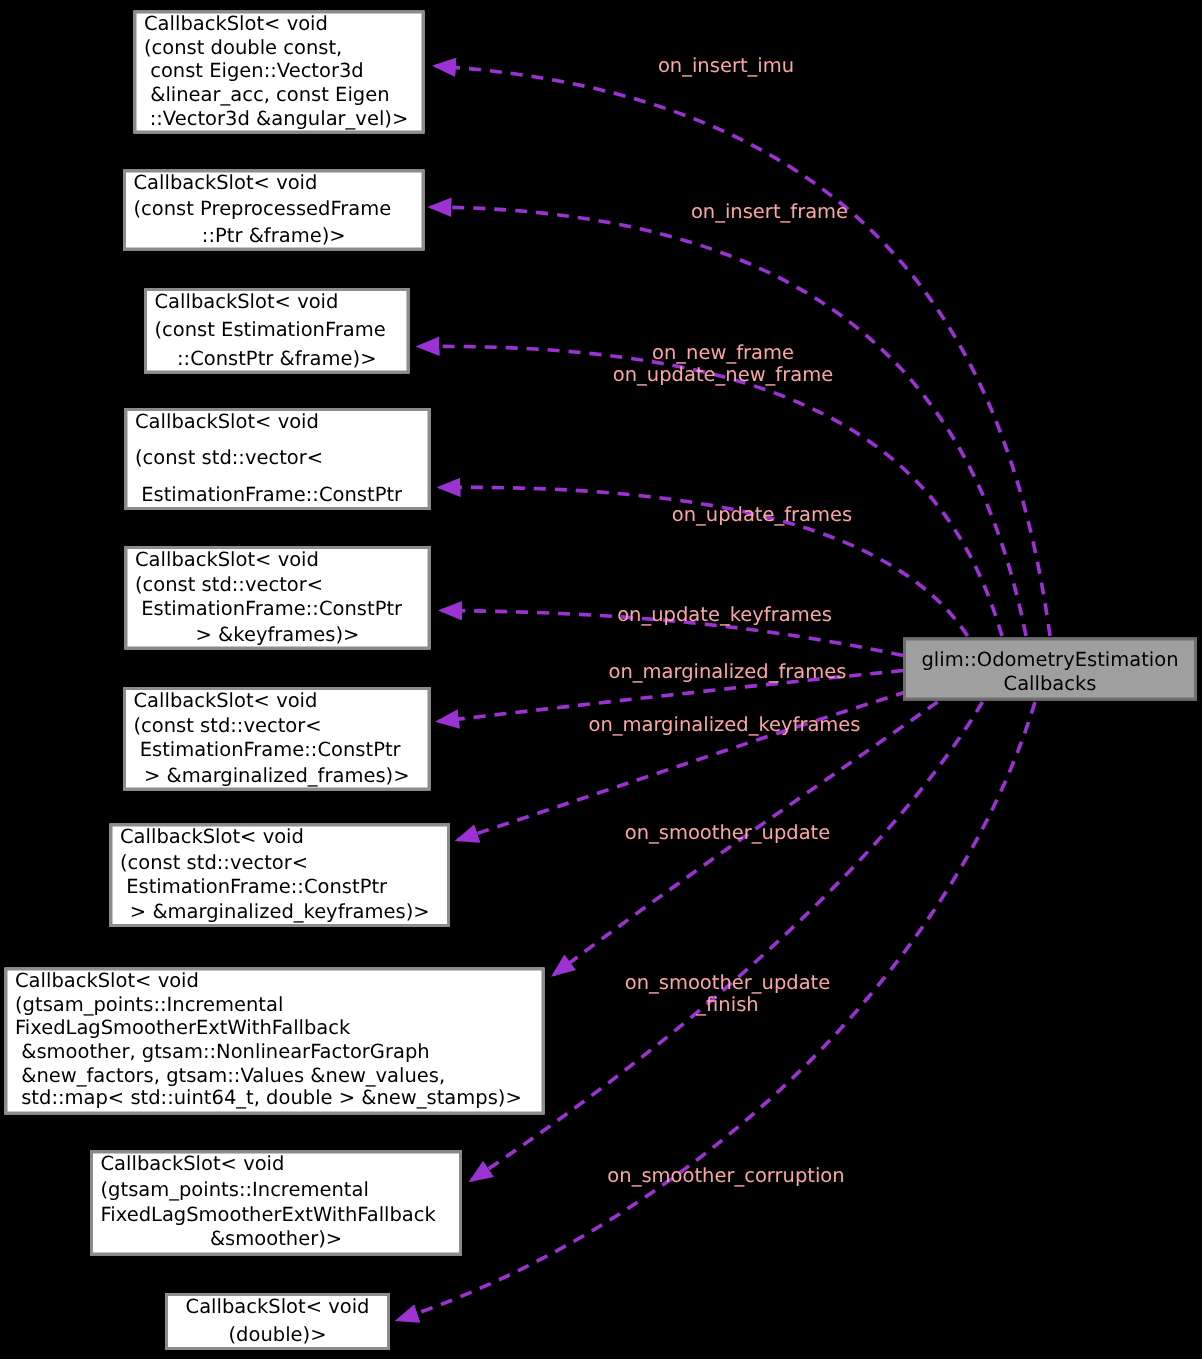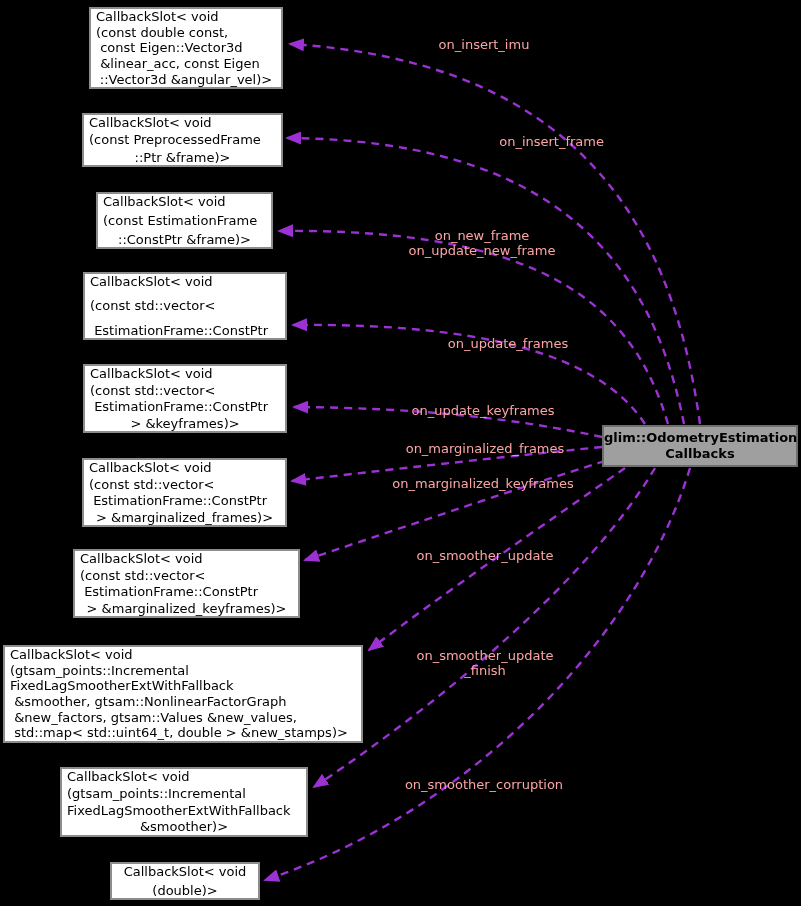--- a/index.html
+++ b/index.html
@@ -7,21 +7,21 @@
          font-family:"DejaVu Sans","Liberation Sans",sans-serif;}
   svg.edges{position:absolute;left:0;top:0;width:801px;height:906px;}
   .edge{fill:none;stroke:#9c32d4;stroke-width:2.4;stroke-dasharray:8 6;}
   .node{position:absolute;box-sizing:border-box;background:#fff;border:2px solid #8c8c8c;
         color:#000;font-size:13px;line-height:15.5px;display:flex;flex-direction:column;
         justify-content:space-between;}
   .node .ln{white-space:pre;padding:0 5px;text-align:left;}
   .node .c{text-align:center;}
   .main-node{position:absolute;box-sizing:border-box;background:#9f9f9f;border:2px solid #6e6e6e;
         color:#000;font-size:13px;line-height:16px;display:flex;flex-direction:column;
-        justify-content:center;font-weight:bold;}
+        justify-content:flex-end;}
   .main-node .ln{white-space:pre;text-align:center;}
   .elabel{position:absolute;width:240px;margin-left:-120px;text-align:center;color:#fca5a5;
         font-size:13px;line-height:15px;white-space:pre-line;}
 </style>
 </head>
 <body>
 
 <div class="stage">
 
   <svg class="edges">
@@ -109,21 +109,21 @@
     <div class="ln c">CallbackSlot&lt; void</div>
     <div class="ln c">(double)&gt;</div>
   </div>
 
   <div class="main-node" style="left:602px;top:425px;width:196px;height:42px;">
     <div class="ln">glim::OdometryEstimation</div>
     <div class="ln">Callbacks</div>
   </div>
 
   <div class="elabel" style="left:484px;top:37px;">on_insert_imu</div>
-  <div class="elabel" style="left:484px;top:134px;text-align:right;">on_insert_frame</div>
+  <div class="elabel" style="left:513px;top:134px;">on_insert_frame</div>
   <div class="elabel" style="left:482px;top:228px;">on_new_frame
 on_update_new_frame</div>
   <div class="elabel" style="left:508px;top:336px;">on_update_frames</div>
   <div class="elabel" style="left:483px;top:403px;">on_update_keyframes</div>
   <div class="elabel" style="left:483px;top:476px;">on_marginalized_keyframes</div>
   <div class="elabel" style="left:485px;top:441px;">on_marginalized_frames</div>
   <div class="elabel" style="left:485px;top:548px;">on_smoother_update</div>
   <div class="elabel" style="left:485px;top:648px;">on_smoother_update
 _finish</div>
   <div class="elabel" style="left:484px;top:777px;">on_smoother_corruption</div>

